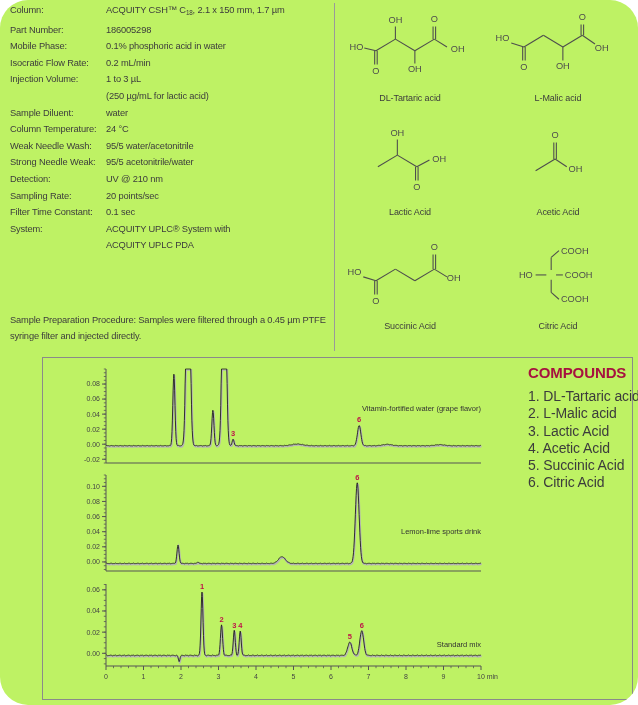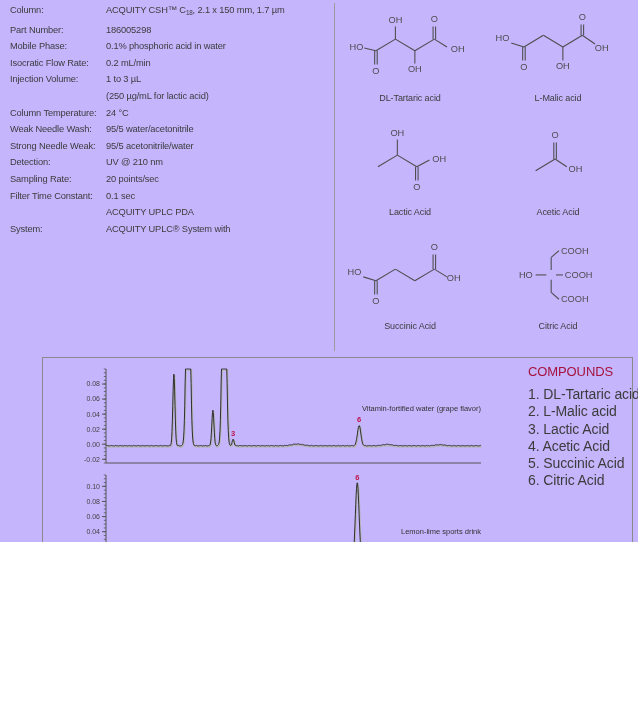--- a/index.html
+++ b/index.html
@@ -1,17 +1,17 @@
 <!DOCTYPE html>
 <html><head>
 <meta charset="utf-8">
 <style>
   html,body{margin:0;padding:0;background:#ffffff;}
   body{font-family:"Liberation Sans","DejaVu Sans",sans-serif;color:#3c3c3c;}
-  #page{position:relative;width:638px;height:542px;background:#c4b5fd;overflow:hidden;}
+  #page{position:relative;width:638px;height:705px;background:#bef264;overflow:hidden;border-radius:28px;}
 
   
   #conditions{position:absolute;left:10px;top:2px;width:322px;}
   .crow{display:flex;line-height:16.6px;font-size:9.3px;letter-spacing:-0.15px;}
   .clabel{width:96px;flex:0 0 96px;}
   .cvalue{flex:1;}
   .cvalue sub{font-size:6.3px;vertical-align:-2px;}
   #note{position:absolute;left:10px;top:312px;width:322px;font-size:9.3px;line-height:16.4px;letter-spacing:-0.15px;}
 
   
@@ -20,21 +20,21 @@
   
   #structures{position:absolute;left:336px;top:8px;width:296px;display:grid;
               grid-template-columns:148px 148px;grid-template-rows:114px 114px auto;justify-items:center;}
   .struct-cell{width:146px;text-align:center;}
   .struct-caption{font-size:9px;margin-top:8px;letter-spacing:-0.1px;}
 
   
   #figure-box{position:absolute;left:42px;top:357px;width:589px;height:341px;border:1px solid #8a8a8a;}
   #chrom-svg{position:absolute;left:0;top:0;}
   #legend{position:absolute;left:485px;top:6px;width:100px;}
-  #legend-title{font-size:13px;font-weight:normal;letter-spacing:-0.1px;margin-bottom:7px;}
+  #legend-title{font-size:15px;font-weight:bold;letter-spacing:-0.1px;margin-bottom:7px;}
   .legend-item{font-size:14px;line-height:17.3px;letter-spacing:-0.1px;white-space:nowrap;}
 </style>
 </head>
 <body>
 
 <div id="page">
 
   <div id="conditions">
     <div class="crow">
       <span class="clabel">Column:</span>
@@ -54,20 +54,24 @@
     </div>
     <div class="crow">
       <span class="clabel">Injection Volume:</span>
       <span class="cvalue">1 to 3 µL</span>
     </div>
     <div class="crow">
       <span class="clabel"></span>
       <span class="cvalue">(250 µg/mL for lactic acid)</span>
     </div>
     <div class="crow">
+      <span class="clabel">Sample Diluent:</span>
+      <span class="cvalue">water</span>
+    </div>
+    <div class="crow">
       <span class="clabel">Column Temperature:</span>
       <span class="cvalue">24 °C</span>
     </div>
     <div class="crow">
       <span class="clabel">Weak Needle Wash:</span>
       <span class="cvalue">95/5 water/acetonitrile</span>
     </div>
     <div class="crow">
       <span class="clabel">Strong Needle Weak:</span>
       <span class="cvalue">95/5 acetonitrile/water</span>
@@ -78,29 +82,30 @@
     </div>
     <div class="crow">
       <span class="clabel">Sampling Rate:</span>
       <span class="cvalue">20 points/sec</span>
     </div>
     <div class="crow">
       <span class="clabel">Filter Time Constant:</span>
       <span class="cvalue">0.1 sec</span>
     </div>
     <div class="crow">
+      <span class="clabel">System:</span>
+      <span class="cvalue">ACQUITY UPLC® System with</span>
+    </div>
+    <div class="crow">
       <span class="clabel"></span>
       <span class="cvalue">ACQUITY UPLC PDA</span>
     </div>
-    <div class="crow">
-      <span class="clabel">System:</span>
-      <span class="cvalue">ACQUITY UPLC® System with</span>
-    </div>
   </div>
 
+  <div id="note">Sample Preparation Procedure: Samples were filtered through a 0.45 µm PTFE syringe filter and injected directly.</div>
 
   <div id="divider"></div>
 
   <div id="structures">
     <div class="struct-cell">
       <svg width="146" height="73" viewBox="0 0 150 75">
           <line x1="28" y1="41" x2="40" y2="44" stroke="#4d4d4d" stroke-width="1.1"></line>
           <line x1="38.7" y1="44" x2="38.7" y2="58" stroke="#4d4d4d" stroke-width="1.1"></line>
           <line x1="41.3" y1="44" x2="41.3" y2="58" stroke="#4d4d4d" stroke-width="1.1"></line>
           <line x1="40" y1="44" x2="60" y2="32" stroke="#4d4d4d" stroke-width="1.1"></line>

